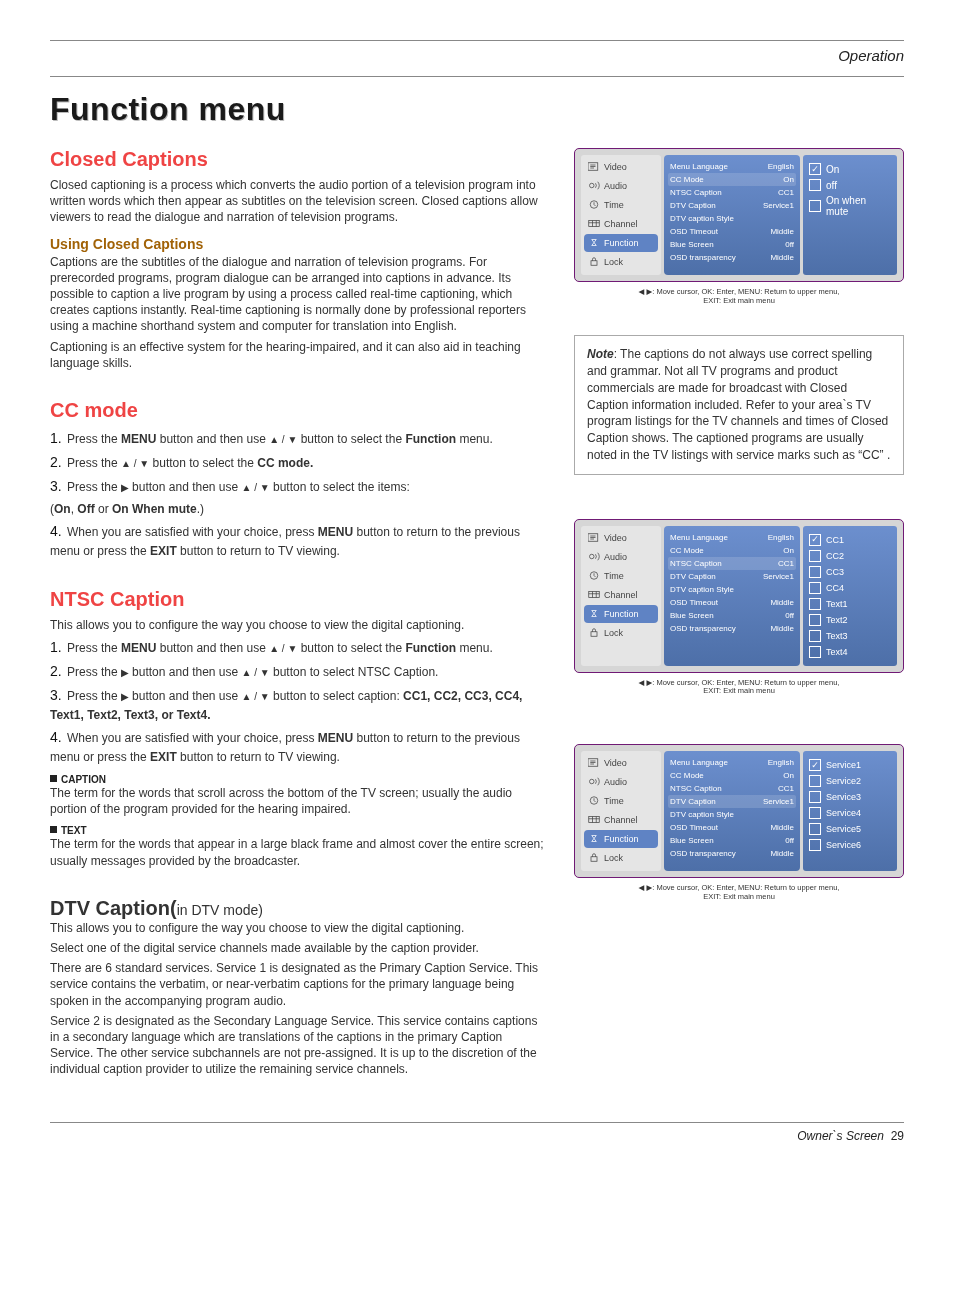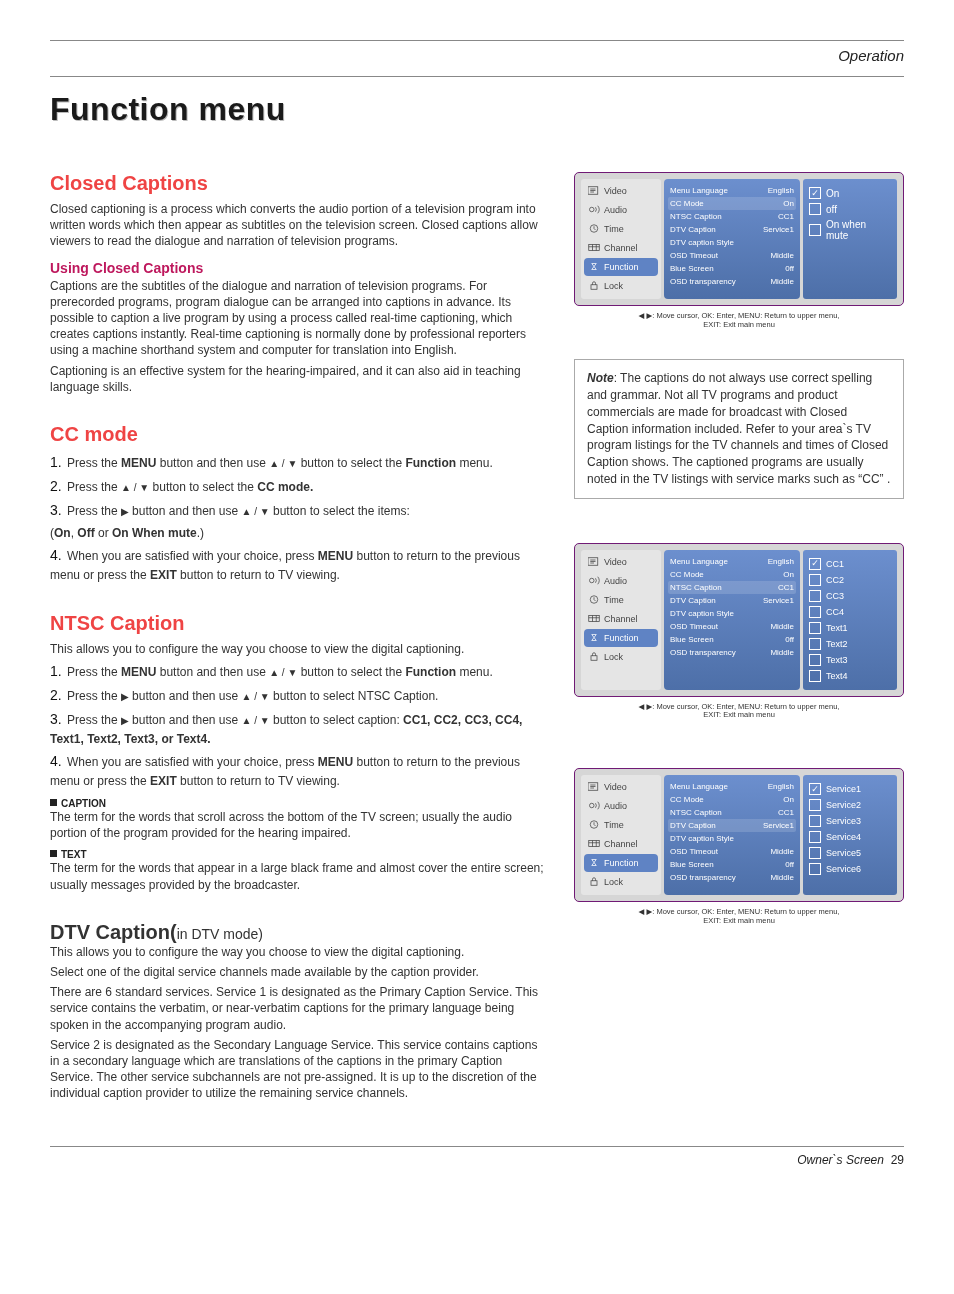--- a/index.html
+++ b/index.html
@@ -26,21 +26,21 @@
     margin-bottom: 12px;
   }
   .title-rule {
     border-bottom: 1px solid #888;
     margin-bottom: 14px;
   }
   h1.page-title {
     font-size: 32px;
     font-weight: 900;
     letter-spacing: 0.5px;
-    margin: 0 0 44px 0;
+    margin: 0 0 20px 0;
     color: #1a1a1a;
     text-shadow: 1px 1px 0 #bbb;
   }
   .cols {
     display: flex;
     gap: 26px;
   }
   .left {
     flex: 1 1 470px;
   }
@@ -49,21 +49,21 @@
   }
   h2 {
     font-size: 20px;
     font-weight: bold;
     color: #ef4444;
     margin: 0 0 6px 0;
   }
   h3 {
     font-size: 14px;
     font-weight: bold;
-    color: #be185d;
+    color: #a16207;
     margin: 10px 0 2px 0;
   }
   p, .para {
     font-size: 12px;
     line-height: 1.35;
     color: #333;
     margin: 0 0 4px 0;
   }
   .step {
     font-size: 12px;

